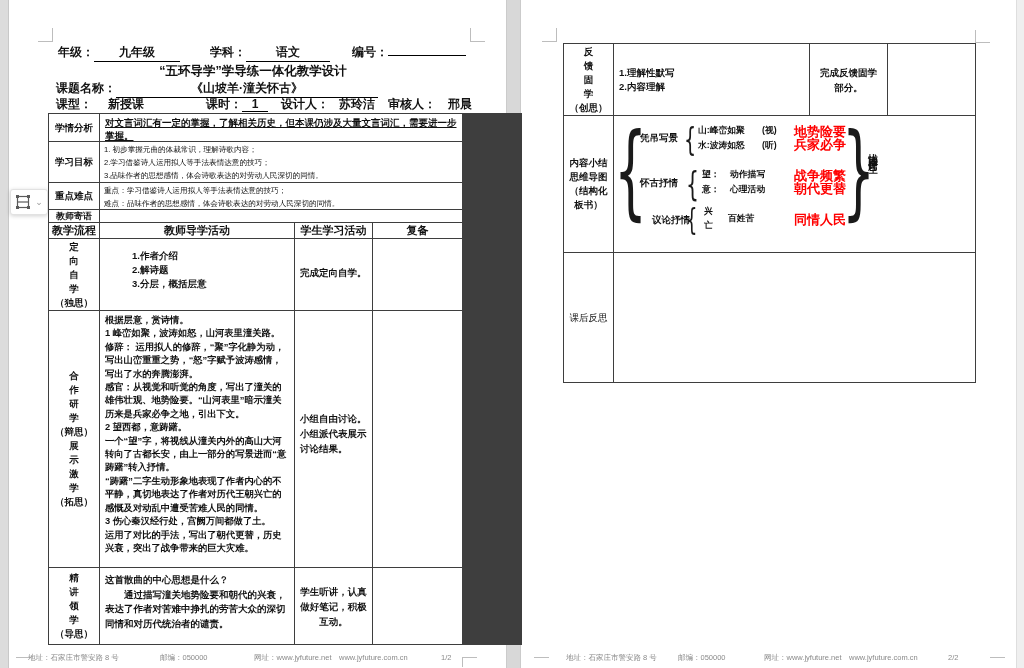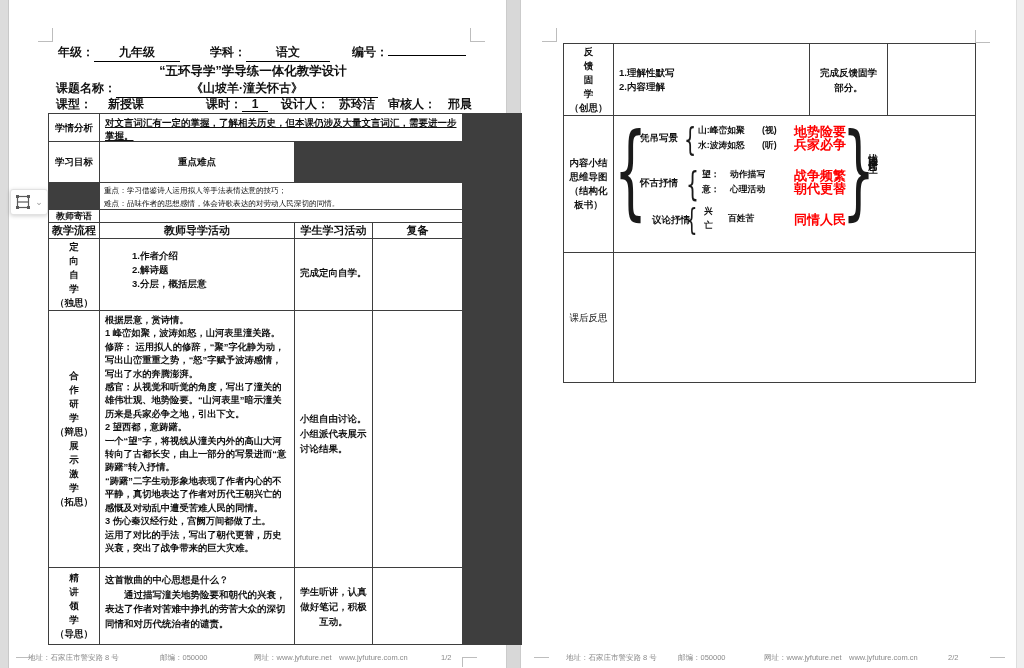--- a/index.html
+++ b/index.html
@@ -107,20 +107,23 @@
   <div class="abs h-bold" style="left:388px;top:96px;">
     <span>审核人：</span><span class="uval" style="min-width:48px;">邢晨</span>
   </div>
 
   <div class="grid" style="left:48px;top:113px;width:474px;grid-template-columns:50px 194px 77px 89px;grid-template-rows:27px 40px 26px 12px 15px 71px 256px 76px;">
 
     <div class="lbl">学情分析</div>
     <div class="cell-mid pre" style="grid-column:2/5;font-weight:bold;text-decoration:underline;">对文言词汇有一定的掌握，了解相关历史，但本课仍涉及大量文言词汇，需要进一步掌握。</div>
 
     <div class="lbl">学习目标</div>
+    <div class="cell-sm pre" style="grid-column:2/5;">1. 初步掌握元曲的体裁常识，理解诗歌内容；
+2.学习借鉴诗人运用拟人等手法表情达意的技巧；
+3.品味作者的思想感情，体会诗歌表达的对劳动人民深切的同情。</div>
 
     <div class="lbl">重点难点</div>
     <div class="cell-sm pre" style="grid-column:2/5;">重点：学习借鉴诗人运用拟人等手法表情达意的技巧；
 难点：品味作者的思想感情，体会诗歌表达的对劳动人民深切的同情。</div>
 
     <div class="lbl" style="font-size:9px;">教师寄语</div>
     <div style="grid-column:2/5;"></div>
 
     <div class="hdrcell">教学流程</div>
     <div class="hdrcell">教师导学活动</div>

